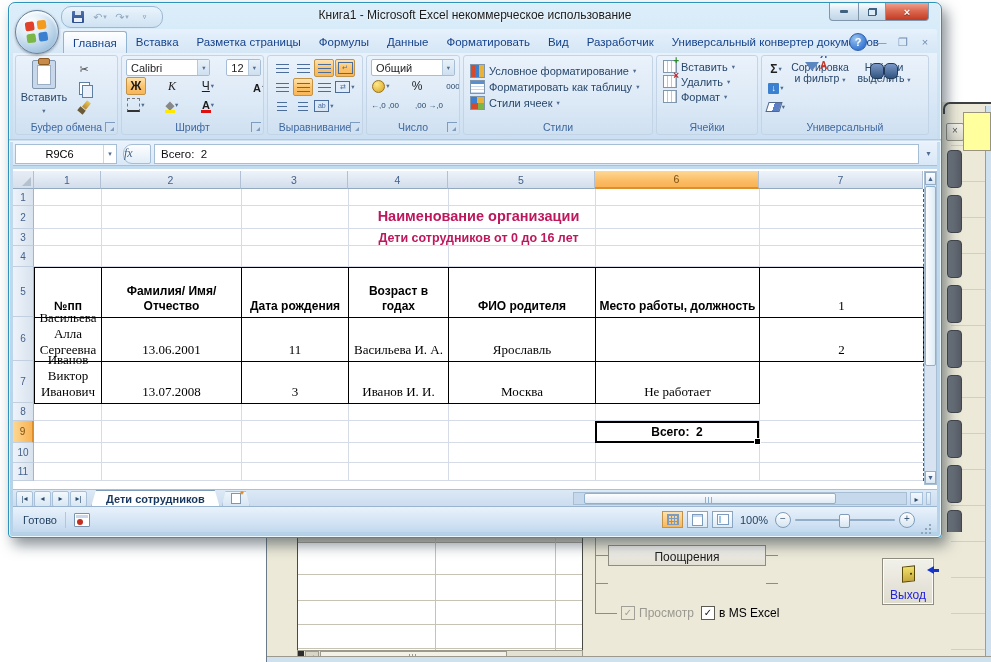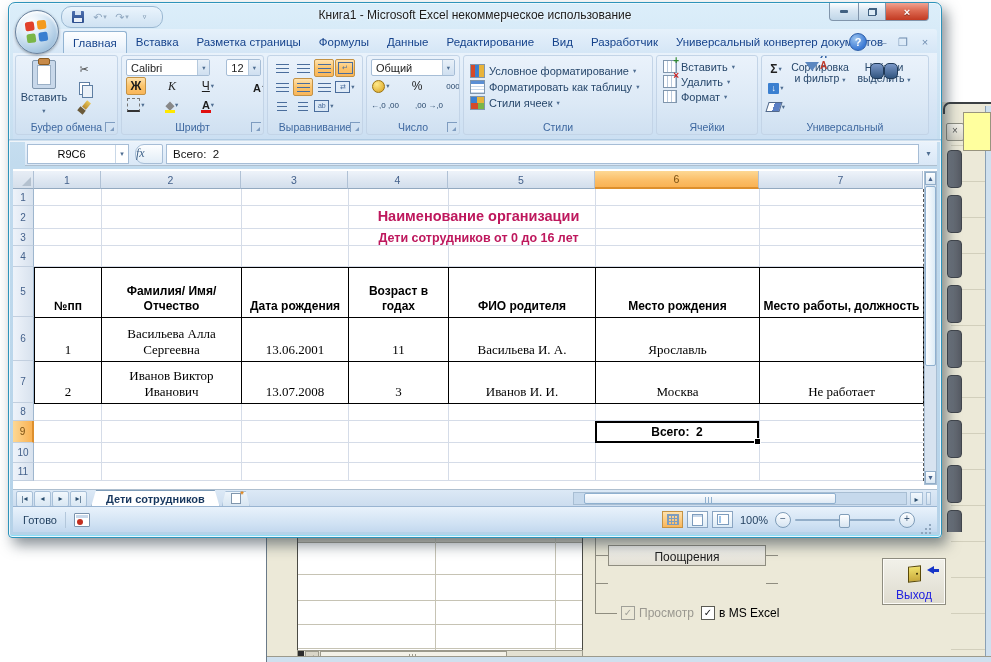--- a/index.html
+++ b/index.html
@@ -35,21 +35,21 @@
   .tree{position:absolute;background:#8f8d80;}
   .bga-btn{position:absolute;width:158px;height:21px;background:linear-gradient(#f7f6f1,#e2dfd4);
        border:1px solid #8f8d80;font-size:12px;color:#1c1c1c;text-align:center;line-height:20px;cursor:default;}
   .bga-sliver{position:absolute;left:341px;top:424px;width:158px;height:9px;background:#eceade;
        border:1px solid #8f8d80;border-top:none;}
   .bga-check{position:absolute;height:14px;font-size:12px;display:flex;align-items:center;gap:4px;}
   .bga-check .bx{width:12px;height:12px;background:#fff;border:1px solid #5a5a52;font-size:10px;line-height:11px;
        text-align:center;color:#111;}
   .bga-check.dis{color:#9a9890;}
   .bga-check.dis .bx{background:#ece9d8;border-color:#a0a098;color:#a0a098;}
-  .bga-exit{position:absolute;left:615px;top:456px;width:64px;height:47px;background:linear-gradient(#f2f1ea,#deDBce);
+  .bga-exit{position:absolute;left:615px;top:456px;width:52px;height:47px;background:linear-gradient(#f2f1ea,#deDBce);
        border:1px solid #8f8d80;box-shadow:inset 0 0 0 1px #fdfcf8;text-align:center;}
   .bga-exit .door{position:relative;display:inline-block;width:11px;height:14px;margin-top:5px;
        background:linear-gradient(#efe06a,#c8a93c);border:1px solid #5a4a08;transform:skewY(-6deg);}
   .bga-exit .door i{position:absolute;right:2px;top:6px;width:2px;height:2px;background:#3a2f05;border-radius:50%;}
   .bga-exit .arr{position:absolute;left:40px;top:7px;width:0;height:0;border:4px solid transparent;border-right:7px solid #1635c8;}
   .bga-exit .arr i{position:absolute;left:7px;top:-1.5px;width:5px;height:3px;background:#1635c8;}
   .bga-exit .lbl{display:block;margin-top:3px;font-size:12px;color:#2222e0;}
   .bga-bot{position:absolute;left:0;bottom:0;right:0;height:5px;background:#cfe0ee;border-top:1px solid #9c9a8c;}
 
   
@@ -175,21 +175,21 @@
   .sortic .z{position:absolute;left:0;bottom:0;font-size:10px;font-weight:bold;color:#2e5fa3;}
   .sortic .fn{position:absolute;right:1px;top:2px;width:0;height:0;border:7px solid transparent;border-top:9px solid #5b87c0;}
   .binoc{position:relative;width:26px;height:20px;margin:1px auto 0;}
   .binoc::before,.binoc::after{content:"";position:absolute;top:3px;width:12px;height:14px;border-radius:5px;
       background:linear-gradient(#7b98c8,#31557f);border:1px solid #203a58;}
   .binoc::before{left:0;} .binoc::after{right:0;}
   .rib-edge{position:absolute;left:0;right:0;top:136px;height:3px;background:linear-gradient(#9fc0dd,#ffffff);}
 
   
   .fbar{position:absolute;left:4px;right:4px;top:139px;height:24px;background:linear-gradient(#eaf3fc,#d9e7f6);
-      display:flex;align-items:center;padding:0 2px;box-sizing:border-box;border-bottom:1px solid #aebfcf;margin-left:12px;}
+      display:flex;align-items:center;padding:0 2px;box-sizing:border-box;border-bottom:1px solid #aebfcf;}
   .nbox{width:100px;height:18px;background:#fff;border:1px solid #a6bdd6;display:flex;align-items:center;font-size:11px;}
   .nbox .nm{flex:1;text-align:center;}
   .nbox .na{width:12px;height:100%;display:flex;align-items:center;justify-content:center;font-size:7px;color:#4f6e92;border-left:1px solid #c9d8e8;}
   .fxb{width:26px;height:18px;margin-left:6px;background:linear-gradient(#fdfeff,#e2edf7);border:1px solid #a6bdd6;border-radius:9px 2px 2px 9px;
       font-family:"Liberation Serif",serif;font-style:italic;font-size:12px;color:#3f6289;text-align:left;line-height:17px;}
   .fval{flex:1;height:18px;margin-left:3px;background:#fff;border:1px solid #a6bdd6;font-size:11.5px;color:#111;
       display:flex;align-items:center;padding-left:6px;white-space:pre;}
   .fexp{width:13px;height:16px;margin-left:3px;font-size:8px;color:#4f6e92;text-align:center;line-height:16px;}
 
   
@@ -381,21 +381,21 @@
       </div>
     </div>
 
     <div class="trow">
       <div class="rtabs">
         <span class="rtab act">Главная</span>
         <span class="rtab">Вставка</span>
         <span class="rtab">Разметка страницы</span>
         <span class="rtab">Формулы</span>
         <span class="rtab">Данные</span>
-        <span class="rtab">Редактирование</span>
+        <span class="rtab">Форматировать</span>
         <span class="rtab">Вид</span>
         <span class="rtab">Разработчик</span>
         <span class="rtab">Универсальный конвертер документов</span>
       </div>
       <div class="wbctl">
         <span class="helpq">?</span>
         <span class="wbg">—</span>
         <span class="wbg">❐</span>
         <span class="wbg">×</span>
       </div>
@@ -682,21 +682,20 @@
 
       <div class="titles t1">Наименование организации</div>
       <div class="titles t2">Дети сотрудников от 0 до 16 лет</div>
 
       <div class="xtable">
         <div class="c th">№пп</div>
         <div class="c th">Фамилия/ Имя/ Отчество</div>
         <div class="c th">Дата рождения</div>
         <div class="c th">Возраст в годах</div>
         <div class="c th">ФИО родителя</div>
-        <div class="c th">Место рождения</div>
         <div class="c th">Место работы, должность</div>
 
         <div class="c td">1</div>
         <div class="c td">Васильева Алла Сергеевна</div>
         <div class="c td">13.06.2001</div>
         <div class="c td">11</div>
         <div class="c td">Васильева И. А.</div>
         <div class="c td">Ярославль</div>
         <div class="c td"></div>
 

